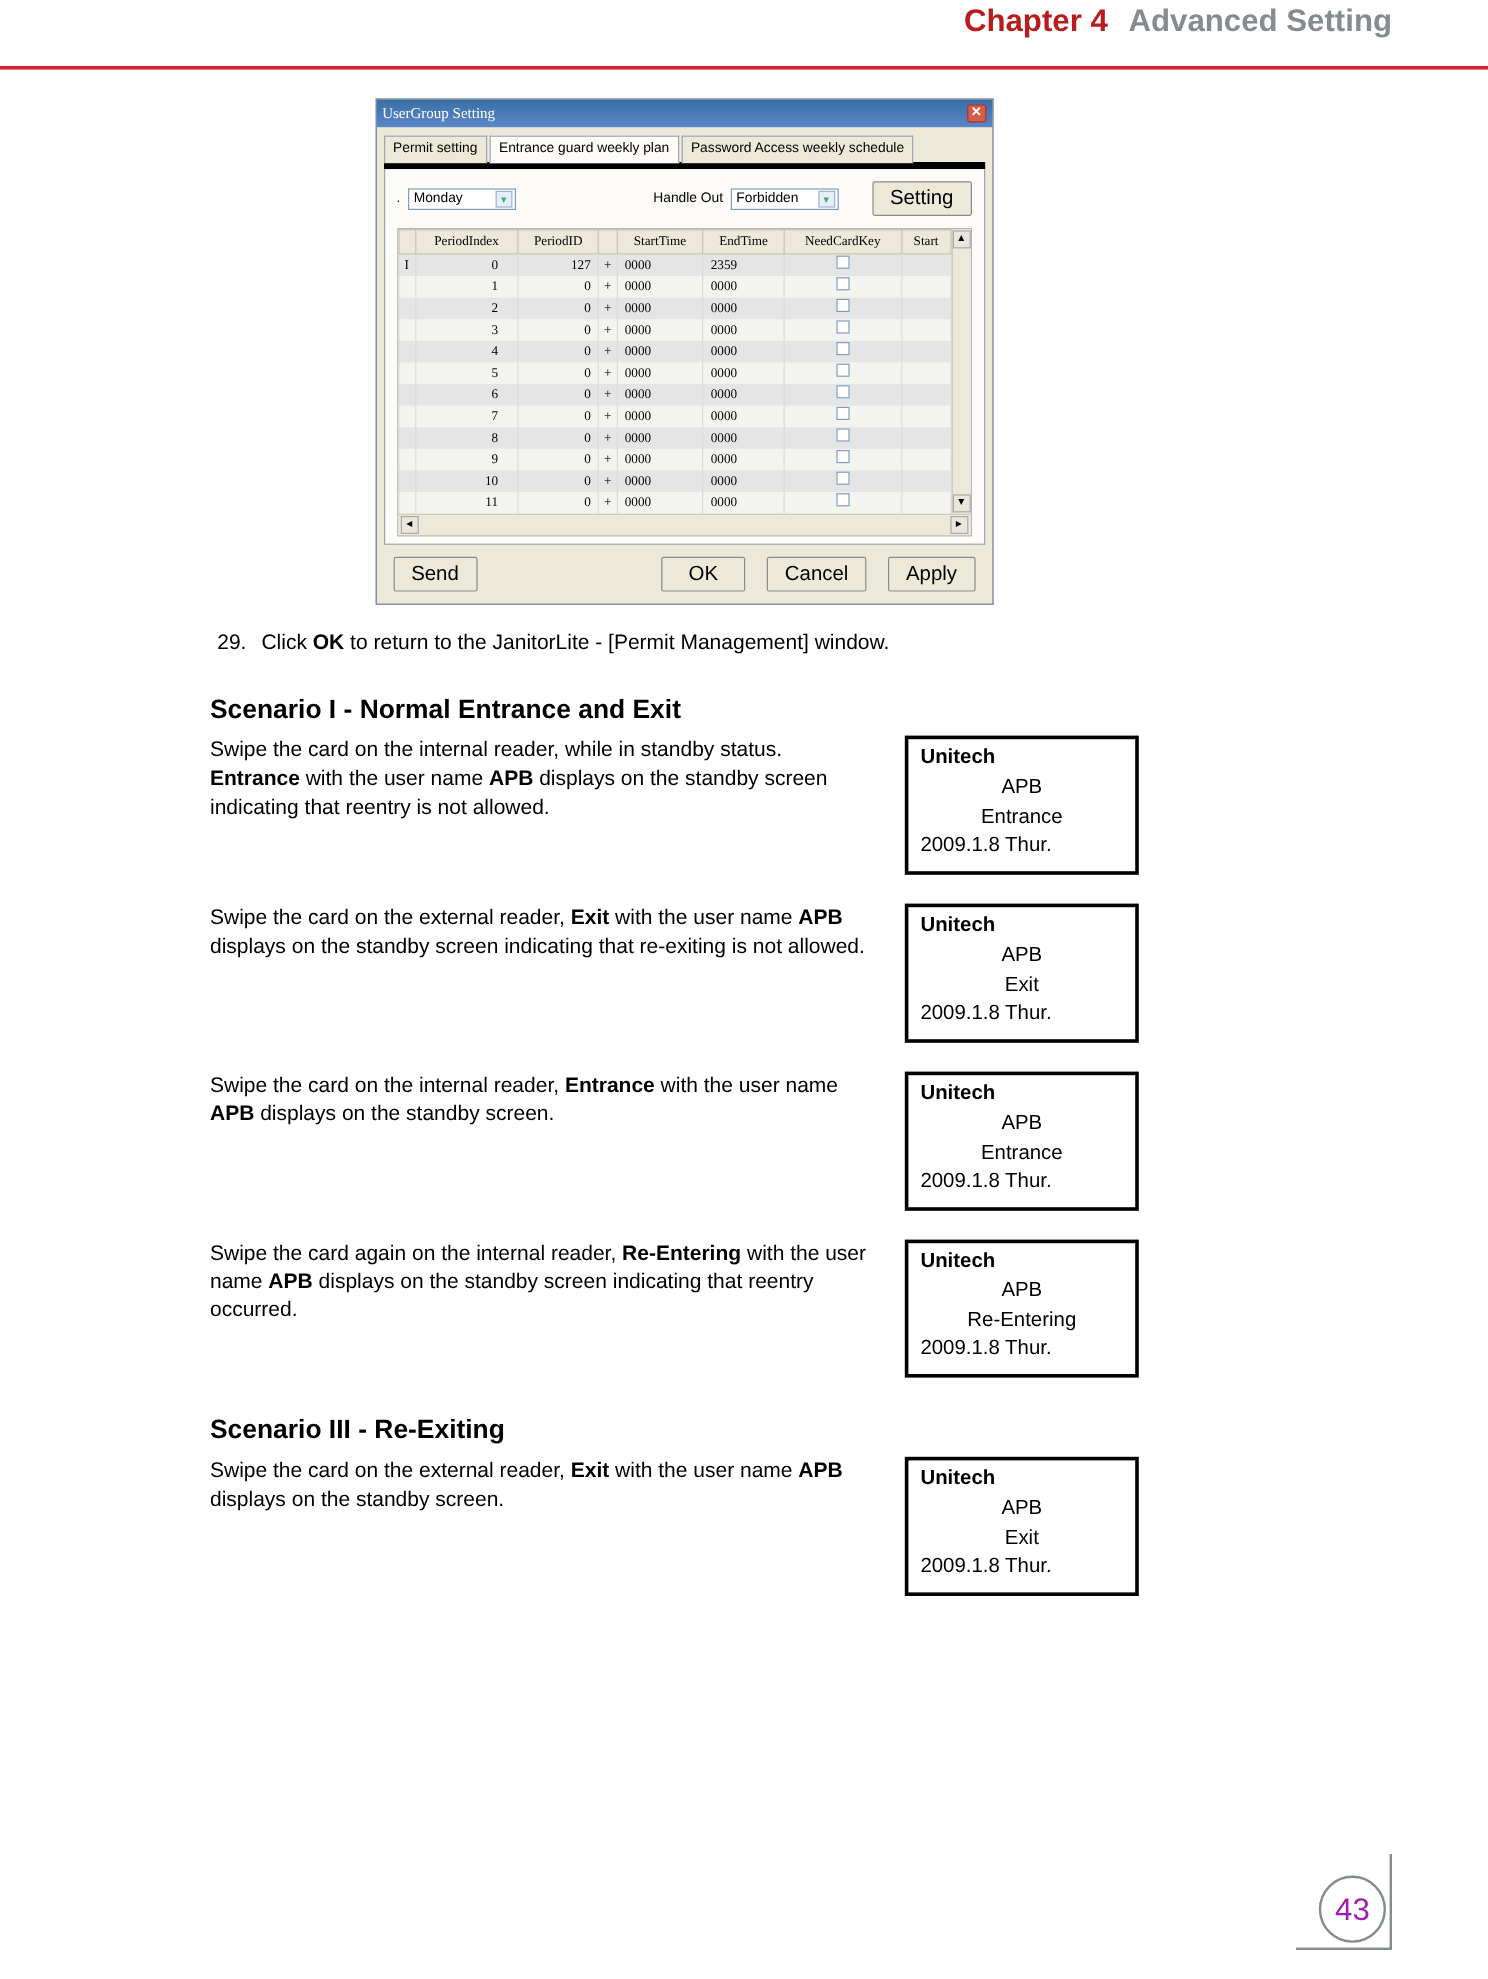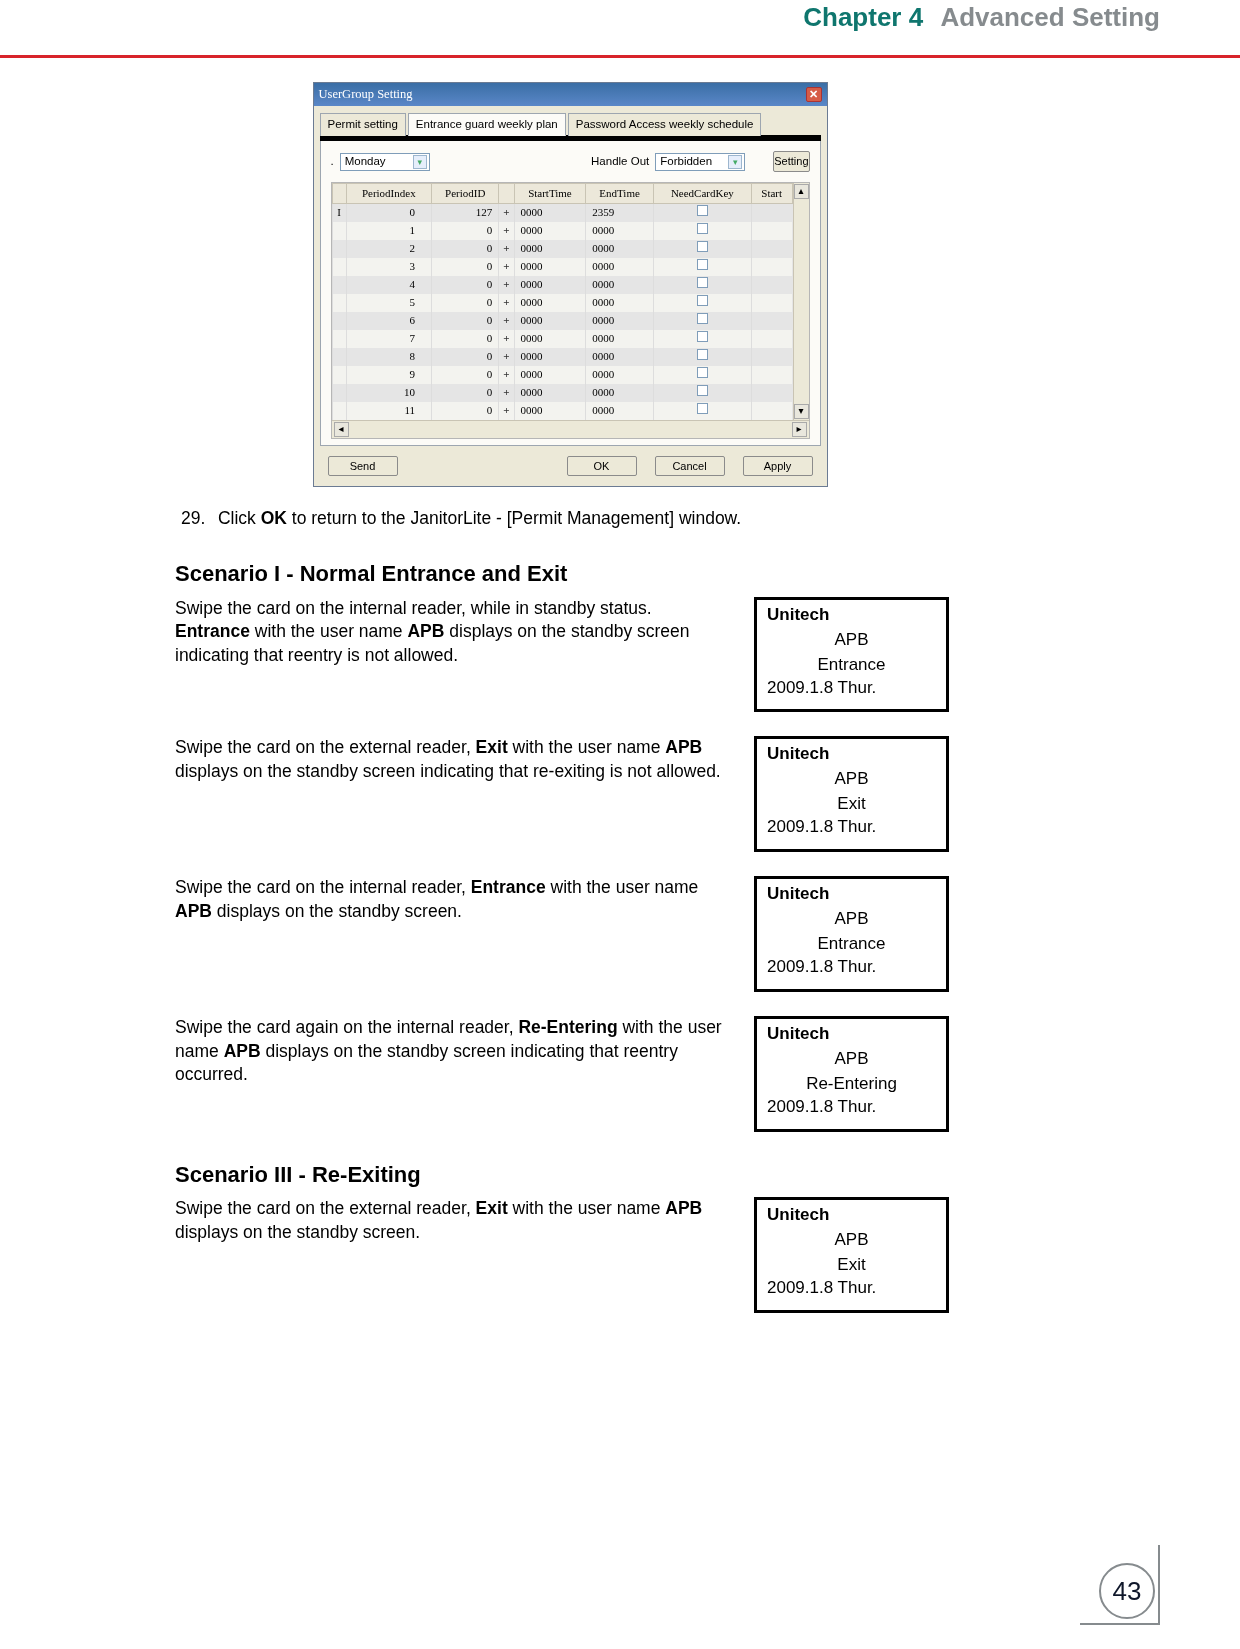--- a/index.html
+++ b/index.html
@@ -14,21 +14,21 @@
   .header-rule {
     margin-top: 20px;
     border-bottom: 3px solid #d8232a;
   }
   .header-row {
     text-align: right;
     font-size: 26px;
     font-weight: bold;
     padding: 2px 80px 2px 0;
   }
-  .chap { color: #0f766e; margin-top: 22px; }
+  .chap { color: #b91c1c; margin-top: 22px; }
   .adv { color: #868b8e; padding-left: 10px; }
   .content {
     margin: 24px 0 0 175px;
     width: 790px;
     font-size: 17.5px;
     line-height: 1.35;
   }
   .step { margin-left: 6px; margin-bottom: 10px; }
   .step-num { display:inline-block; width: 32px; }
   .fig-wrap { text-align:center; margin: 8px 0 20px 0; }
@@ -75,21 +75,21 @@
     padding:10px 10px 6px 10px;
   }
   .fldrow { display:flex; align-items:center; gap:6px; margin-bottom:10px; font-size:11.5px; }
   .dropdown {
     border:1px solid #7f9db9; background:#fff; height:18px; width:90px;
     display:flex; align-items:center; justify-content:space-between;
     padding:0 2px 0 4px; font-size:11.5px;
   }
   .dropdown .chev { font-size:9px; color:#4a6; border:1px solid #9db6ce; background:#e6eefb; width:14px; text-align:center; }
   .wbtn {
-    border:1px solid #8b8b8b; background:#ece9d8; padding:2px 0; font-size:11px;
+    border:1px solid #8b8b8b; background:#ece9d8; padding:2px 14px; font-size:17px;
     border-radius:2px;
   }
   .grid {
     border:1px solid #b6b6b6; background:#e5e5e5; font-size:11px;font-family:Liberation Serif, serif;
   }
   .grid table { width:100%; border-collapse:collapse; }
   .grid th {
     background:#ece8da; border:1px solid #c9c4b4; padding:2px 4px; font-weight:normal;
     text-align:center; font-size:11px;
   }
@@ -129,21 +129,21 @@
   .lcd .mid { text-align:center; margin:2px 0 0 0; }
 
   .page-num {
     position:absolute;
     right:85px;
     bottom:30px;
     width:56px; height:56px;
     border:2px solid #868b8e;
     border-radius:50%;
     display:flex;align-items:center;justify-content:center;
-    font-size:26px; color:#0f172a;
+    font-size:26px; color:#a21caf;
   }
   .page-corner {
     position:absolute;
     right:80px; bottom:24px;
     width:80px; height:80px;
     border-right:2px solid #868b8e;
     border-bottom:2px solid #868b8e;
   }
 </style>
 </head>

